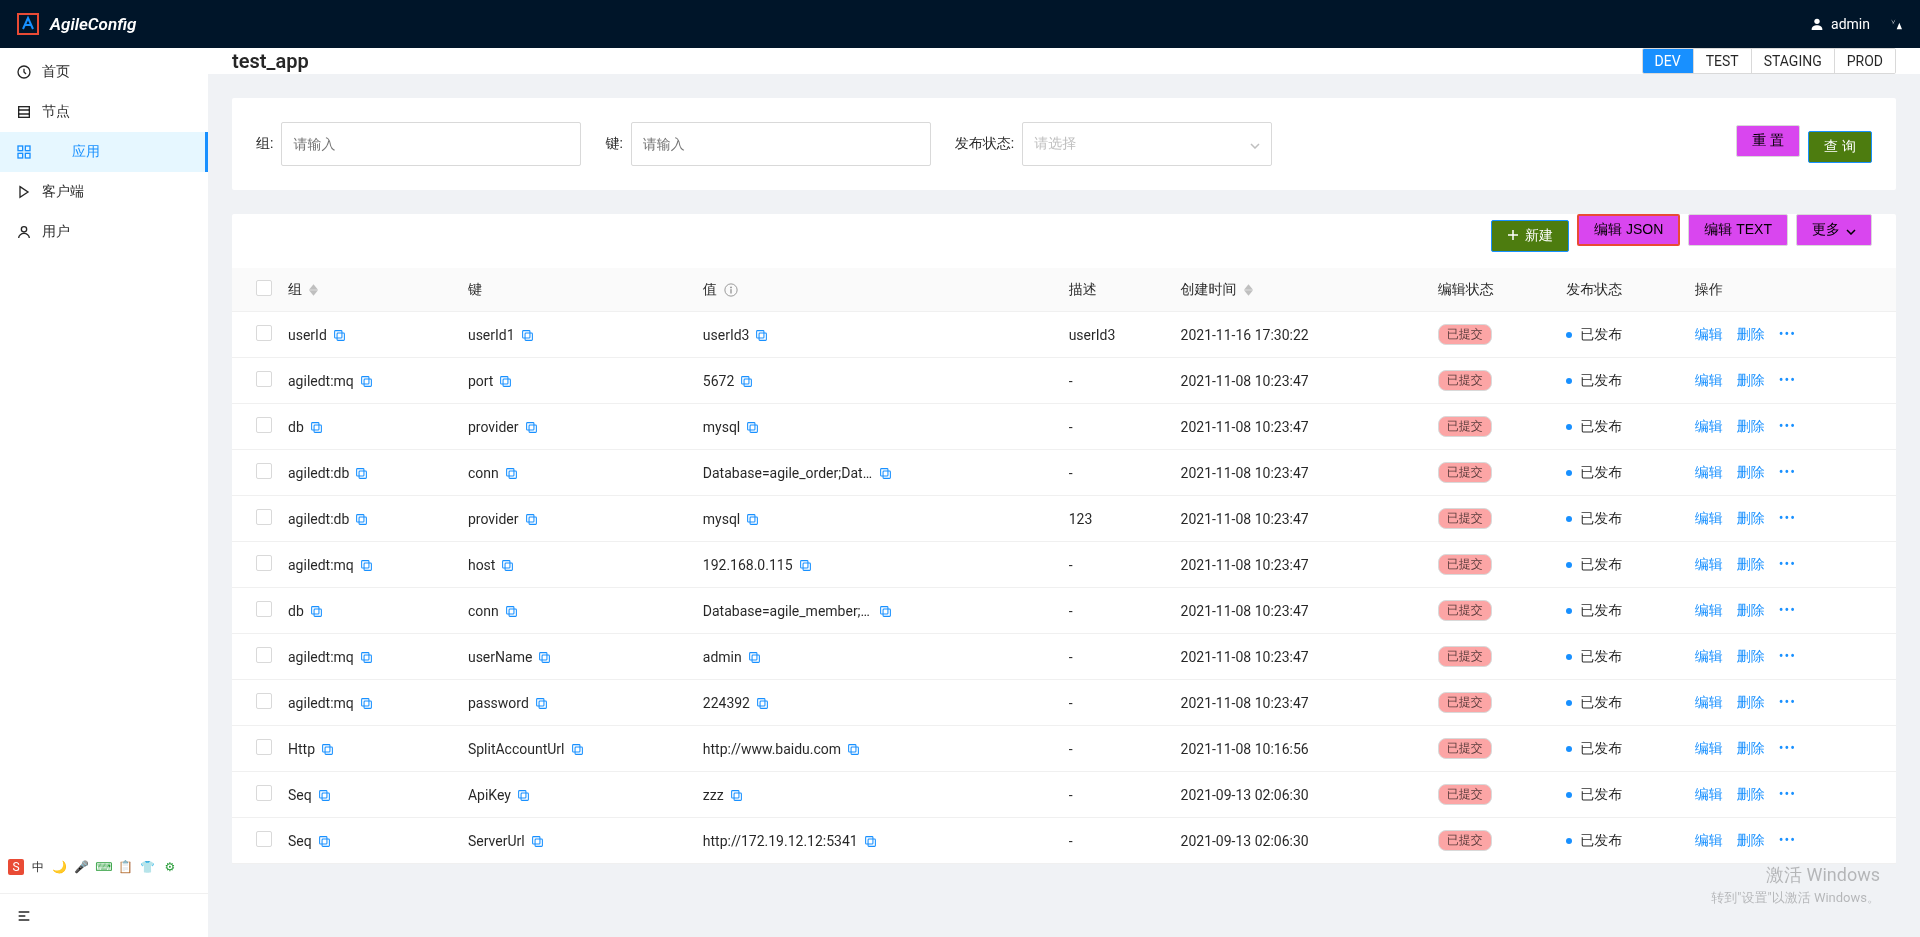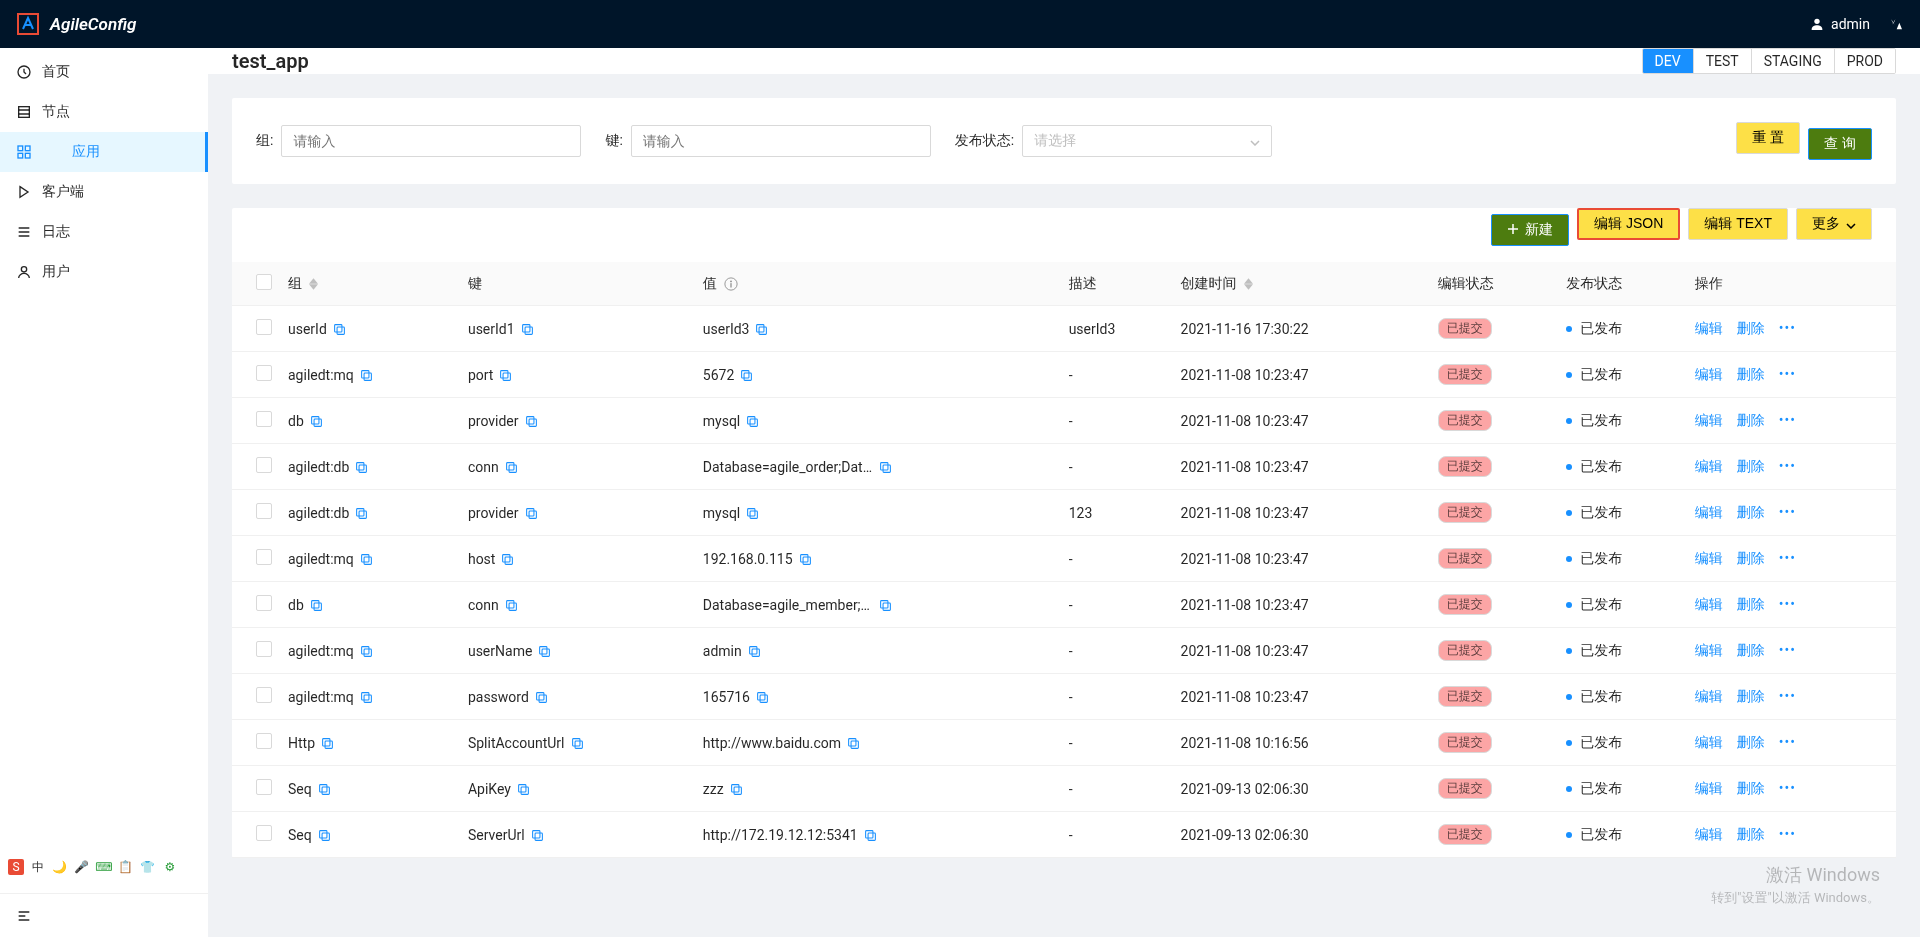--- a/index.html
+++ b/index.html
@@ -26,25 +26,25 @@
 .page-title { font-size: 20px; font-weight: 600; }
 .env-tabs { display: flex; border: 1px solid #d9d9d9; border-radius: 2px; overflow: hidden; margin-left: 12px; }
 .env-tab { padding: 4px 12px; font-size: 14px; cursor: pointer; border-right: 1px solid #d9d9d9; background: #fff; }
 .env-tab:last-child { border-right: none; }
 .env-tab.active { background: #1890ff; color: #fff; }
 
 .card { background: #fff; margin: 24px; border-radius: 2px; }
 .filter-bar { padding: 24px; display: flex; align-items: center; gap: 24px; }
 .filter-item { display: flex; align-items: center; gap: 8px; }
 .filter-label { white-space: nowrap; }
-.input, .select { height: 32px; border: 1px solid #d9d9d9; border-radius: 2px; padding: 0 11px; font-size: 14px; outline: none; background: #fff; }
+.input, .select { height: 44px; border: 1px solid #d9d9d9; border-radius: 2px; padding: 0 11px; font-size: 14px; outline: none; background: #fff; }
 .input { width: 300px; }
 .select { width: 250px; color: #bfbfbf; display: flex; align-items: center; justify-content: space-between; cursor: pointer; gap: 17px; }
 .filter-actions { margin-left: auto; display: flex; gap: 8px; }
-.btn { height: 32px; padding: 0 15px; border-radius: 2px; border: 1px solid #d9d9d9; background: #fde047; cursor: pointer; font-size: 14px; display: inline-flex; align-items: center; gap: 6px; }
+.btn { height: 32px; padding: 0 15px; border-radius: 2px; border: 1px solid #d9d9d9; background: #d946ef; cursor: pointer; font-size: 14px; display: inline-flex; align-items: center; gap: 6px; }
 .btn-primary { background: #4d7c0f; border-color: #1890ff; color: #fff; margin-top: 6px; }
 .btn-highlight { border: 2px solid #e94b35; }
 
 .toolbar-row { padding: 0 24px 16px; display: flex; justify-content: flex-end; gap: 8px; }
 
 .table { width: 100%; border-collapse: collapse; }
 .table th, .table td { padding: 12px 8px; text-align: left; font-weight: normal; font-size: 14px; }
 .table th { background: #fafafa; color: rgba(0,0,0,0.85); border-bottom: 1px solid #f0f0f0; }
 .table th:first-child, .table td:first-child { padding-left: 24px; width: 48px; }
 .table td { border-bottom: 1px solid #f0f0f0; }
@@ -133,28 +133,20 @@
           <span class="menu-icon">
             <svg viewBox="0 0 24 24" width="16" height="16" fill="none" stroke="currentColor" stroke-width="2">
               <path d="M6 4l12 8-12 8z"></path>
             </svg>
           </span>
           <span>客户端</span>
         </div>
         <div class="menu-item">
           <span class="menu-icon">
             <svg viewBox="0 0 24 24" width="16" height="16" fill="none" stroke="currentColor" stroke-width="2">
-              <path d="M4 6h16M4 12h16M4 18h16"></path>
-            </svg>
-          </span>
-          <span>日志</span>
-        </div>
-        <div class="menu-item">
-          <span class="menu-icon">
-            <svg viewBox="0 0 24 24" width="16" height="16" fill="none" stroke="currentColor" stroke-width="2">
               <circle cx="12" cy="8" r="4"></circle>
               <path d="M4 21c0-4 4-7 8-7s8 3 8 7"></path>
             </svg>
           </span>
           <span>用户</span>
         </div>
       </div>
     <div class="sidebar-footer">
       <span class="menu-icon">
         <svg viewBox="0 0 24 24" width="16" height="16" stroke="currentColor" stroke-width="2" fill="none">
@@ -478,21 +470,21 @@
                     <rect x="5" y="5" width="9" height="9" fill="none" stroke="#1890ff" stroke-width="1.3" rx="1"></rect>
                     <rect x="2" y="2" width="9" height="9" fill="none" stroke="#1890ff" stroke-width="1.3" rx="1"></rect>
                   </svg>
                 </span></td>
               <td><span>password</span><span class="copy-icon">
                   <svg viewBox="0 0 16 16">
                     <rect x="5" y="5" width="9" height="9" fill="none" stroke="#1890ff" stroke-width="1.3" rx="1"></rect>
                     <rect x="2" y="2" width="9" height="9" fill="none" stroke="#1890ff" stroke-width="1.3" rx="1"></rect>
                   </svg>
                 </span></td>
-              <td><span class="cell-trunc">165716</span><span class="copy-icon">
+              <td><span class="cell-trunc">224392</span><span class="copy-icon">
                   <svg viewBox="0 0 16 16">
                     <rect x="5" y="5" width="9" height="9" fill="none" stroke="#1890ff" stroke-width="1.3" rx="1"></rect>
                     <rect x="2" y="2" width="9" height="9" fill="none" stroke="#1890ff" stroke-width="1.3" rx="1"></rect>
                   </svg>
                 </span></td>
               <td>-</td>
               <td>2021-11-08 10:23:47</td>
               <td><span class="tag">已提交</span></td>
               <td><span class="status-dot"></span><span>已发布</span></td>
               <td><span class="link">编辑</span><span class="link">删除</span><span class="more-dots">•••</span></td>

